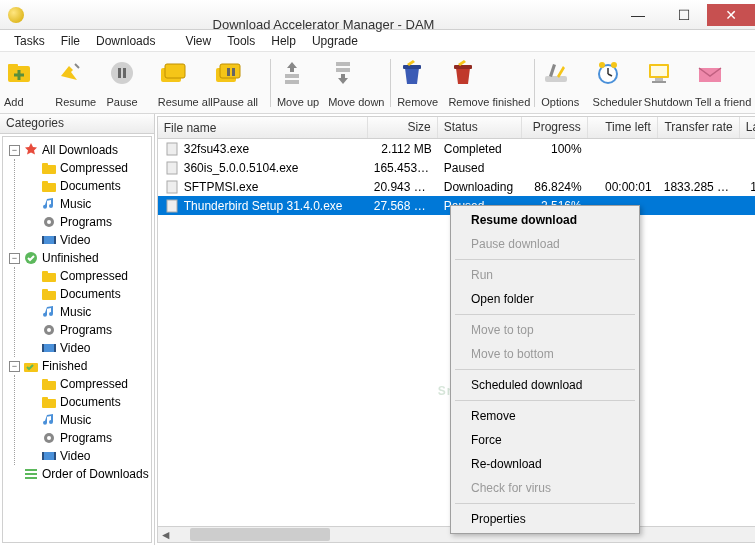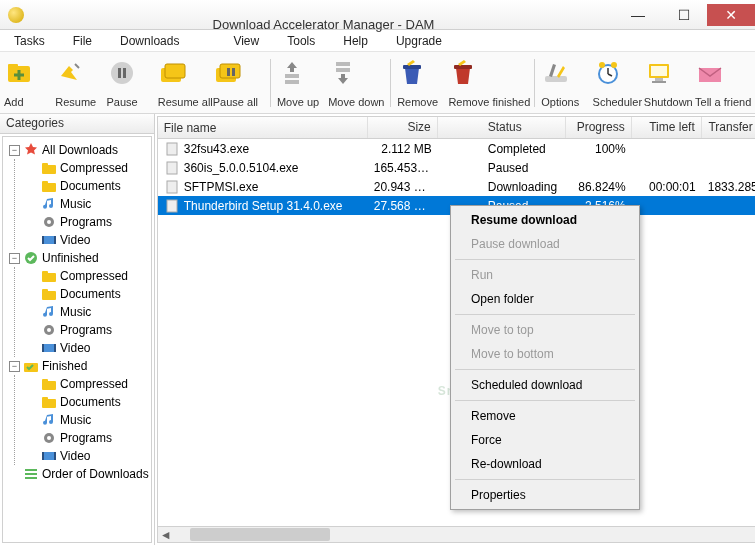--- a/index.html
+++ b/index.html
@@ -5,21 +5,21 @@
 * { margin: 0; padding: 0; box-sizing: border-box; font-family: "Segoe UI", Tahoma, sans-serif; font-size: 12px; }
 body { background: #fff; width: 755px; height: 545px; overflow: hidden; position: relative; }
 
 .titlebar { height: 30px; background: linear-gradient(#fff, #f0f0f0); display: flex; align-items: center; border-bottom: 1px solid #d0d0d0; }
 .titlebar .app-icon { width: 16px; height: 16px; margin: 0 8px; background: radial-gradient(circle at 35% 35%, #ffe680, #d4a800); border-radius: 50%; }
 .titlebar .title { flex: 1; text-align: center; font-size: 13px; color: #333; margin-top: 20px; }
 .titlebar .win-btns { display: flex; }
 .titlebar .win-btn { width: 46px; height: 22px; display: flex; align-items: center; justify-content: center; font-size: 14px; color: #333; }
 .titlebar .win-btn.close { background: #c75050; color: #fff; width: 48px; height: 22px; }
 
-.menubar { height: 22px; display: flex; align-items: center; padding: 0 6px; gap: 12px; border-bottom: 1px solid #e5e5e5; }
+.menubar { height: 22px; display: flex; align-items: center; padding: 0 6px; gap: 0; border-bottom: 1px solid #e5e5e5; }
 .menubar .menu-item { padding: 2px 8px; color: #222; cursor: default; }
 
 .toolbar { height: 62px; background: #fafafa; border-bottom: 1px solid #d8d8d8; display: flex; align-items: center; padding: 2px 4px; gap: 0; }
 .tb-btn { width: 56px; height: 56px; display: flex; flex-direction: column; align-items: flex-start; justify-content: center; gap: 8px; cursor: default; }
 .tb-btn .tb-icon { width: 30px; height: 30px; display: flex; align-items: center; justify-content: center; }
 .tb-btn .tb-label { font-size: 11px; color: #333; white-space: nowrap; }
 .tb-sep { width: 1px; height: 48px; background: #d0d0d0; margin: 0 6px; }
 .tb-btn.wide { width: 80px; }
 
 .main { display: flex; height: calc(100% - 114px); }
@@ -40,21 +40,21 @@
 .th { padding: 3px 6px; border-right: 1px solid #e0e0e0; font-size: 12px; color: #333; overflow: hidden; white-space: nowrap; }
 .tbody { }
 .tr { display: flex; height: 19px; align-items: center; }
 .tr.selected { background: #0078d7; color: #fff; }
 .td { padding: 15px 6px; overflow: hidden; white-space: nowrap; text-overflow: ellipsis; font-size: 12px; }
 .td.right { text-align: right; }
 .row-icon { width: 16px; height: 16px; margin-right: 4px; display: inline-block; vertical-align: middle; }
 
 .col-name { width: 210px; display: flex; align-items: center; }
 .col-size { width: 70px; text-align: right; }
-.col-status { width: 84px; margin-left: 44px; }
+.col-status { width: 84px; }
 .col-progress { width: 66px; text-align: right; }
 .col-timeleft { width: 70px; text-align: right; }
 .col-rate { width: 82px; text-align: right; }
 .col-last { width: 50px; text-align: right; }
 
 .hscroll { position: absolute; left: 2px; right: 2px; bottom: 2px; height: 17px; background: #f0f0f0; border: 1px solid #d0d0d0; display: flex; align-items: center; }
 .hscroll .thumb { width: 140px; height: 13px; background: #cdcdcd; margin-left: 16px; border-radius: 2px; }
 .hscroll .arrow { width: 16px; height: 15px; display: flex; align-items: center; justify-content: center; color: #666; }
 
 .context-menu { position: absolute; left: 450px; top: 205px; width: 190px; background: #f0f0f0; border: 1px solid #a0a0a0; box-shadow: 2px 2px 5px rgba(0,0,0,.25); padding: 2px; z-index: 100; }
@@ -526,15 +526,16 @@
     <div class="cm-item">Open folder</div>
     <div class="cm-sep"></div>
     <div class="cm-item disabled">Move to top</div>
     <div class="cm-item disabled">Move to bottom</div>
     <div class="cm-sep"></div>
     <div class="cm-item">Scheduled download</div>
     <div class="cm-sep"></div>
     <div class="cm-item">Remove</div>
     <div class="cm-item">Force</div>
     <div class="cm-item">Re-download</div>
+    <div class="cm-item disabled">Check for virus</div>
     <div class="cm-sep"></div>
     <div class="cm-item">Properties</div>
   </div>
 
 </body></html>

